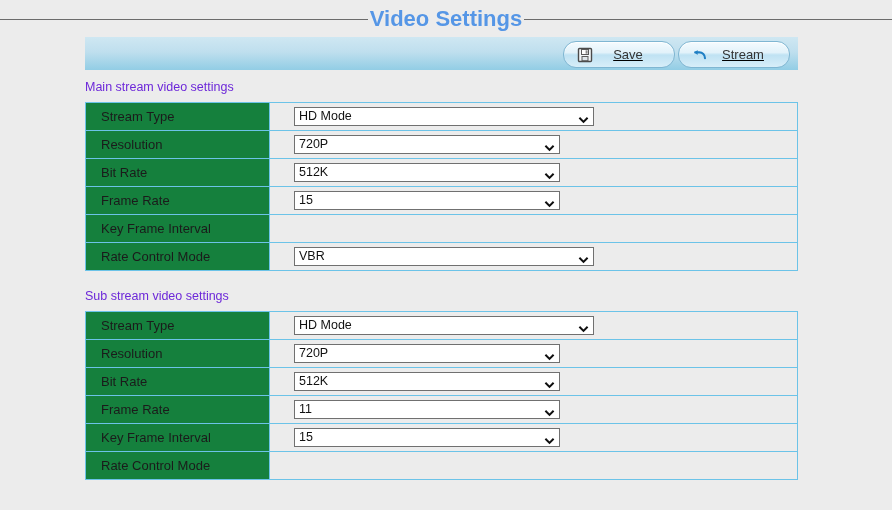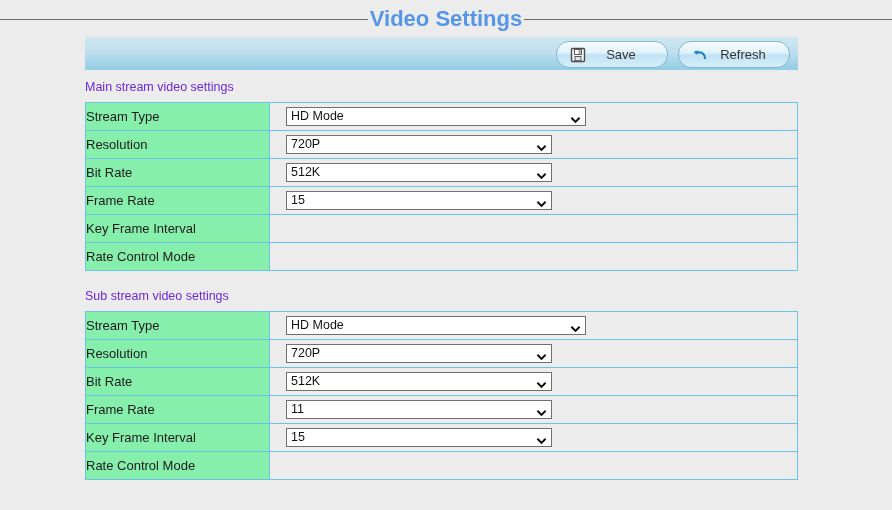--- a/index.html
+++ b/index.html
@@ -48,21 +48,22 @@
     top: 37px;
     width: 713px;
     height: 33px;
     background: linear-gradient(to bottom, #cfe7f2 0%, #bfdfee 45%, #92cde5 100%);
   }
   .banner-buttons {
     position: absolute;
     right: 8px;
     top: 4px;
     display: flex;
-    gap: 10px;
+    gap: 3px;
+    text-decoration: underline;
   }
   .btn {
     position: relative;
     width: 110px;
     height: 25px;
     border-radius: 13px;
     border: 1px solid #7fb6d2;
     background: linear-gradient(to bottom, #f4fbfe 0%, #e2f2fa 42%, #bfe2f3 52%, #d7eef9 100%);
     display: flex;
     align-items: center;
@@ -112,33 +113,34 @@
     display: flex;
     align-items: center;
     height: 28px;
     border-bottom: 1px solid #6cc3e8;
     box-sizing: border-box;
   }
   .srow .label-cell {
     flex: 0 0 184px;
     height: 100%;
     box-sizing: border-box;
-    background: #86efac;
+    background: #15803d;
     border-right: 1px solid #6cc3e8;
     display: flex;
     align-items: center;
+    padding-left: 15px;
     font-size: 13px;
     color: #1b1b1b;
   }
   .srow .value-cell {
     flex: 1 1 auto;
     height: 100%;
     display: flex;
     align-items: center;
-    padding-left: 16px;
+    padding-left: 24px;
     box-sizing: border-box;
   }
 
   
   .select {
     position: relative;
     height: 19px;
     box-sizing: border-box;
     border: 1px solid #707070;
     background: #ffffff;
@@ -188,21 +190,21 @@
       <span class="btn-label">Save</span>
     </div>
 
     <div class="btn">
       <span class="btn-icon">
         <svg viewBox="0 0 16 16" width="16" height="16">
           <path d="M13 11.2 C13 7.6 10.4 5.4 7.4 5.4 L3.2 5.4" fill="none" stroke="#1f7fc4" stroke-width="2.1" stroke-linecap="round"></path>
           <path d="M5.6 2.9 L2.6 5.4 L5.6 7.9 Z" fill="#1f7fc4"></path>
         </svg>
       </span>
-      <span class="btn-label">Refresh</span>
+      <span class="btn-label">Stream</span>
     </div>
 
   </div>
 </div>
 
 <div class="section-caption" style="top:79px;">Main stream video settings</div>
 
 <div class="settings-table" style="top:102px;">
 
   <div class="srow">
@@ -260,20 +262,30 @@
       </div>
     </div>
   </div>
 
   <div class="srow">
     <div class="label-cell">Key Frame Interval</div>
   </div>
 
   <div class="srow">
     <div class="label-cell">Rate Control Mode</div>
+    <div class="value-cell">
+      <div class="select w300">
+        <span>VBR</span>
+        <span class="chev">
+          <svg viewBox="0 0 11 9" width="11" height="9">
+              <path d="M1.4 2.2 L5.5 6.4 L9.6 2.2" fill="none" stroke="#111" stroke-width="2"></path>
+            </svg>
+        </span>
+      </div>
+    </div>
   </div>
 
 </div>
 
 <div class="section-caption" style="top:288px;">Sub stream video settings</div>
 
 <div class="settings-table" style="top:311px;">
 
   <div class="srow">
     <div class="label-cell">Stream Type</div>

